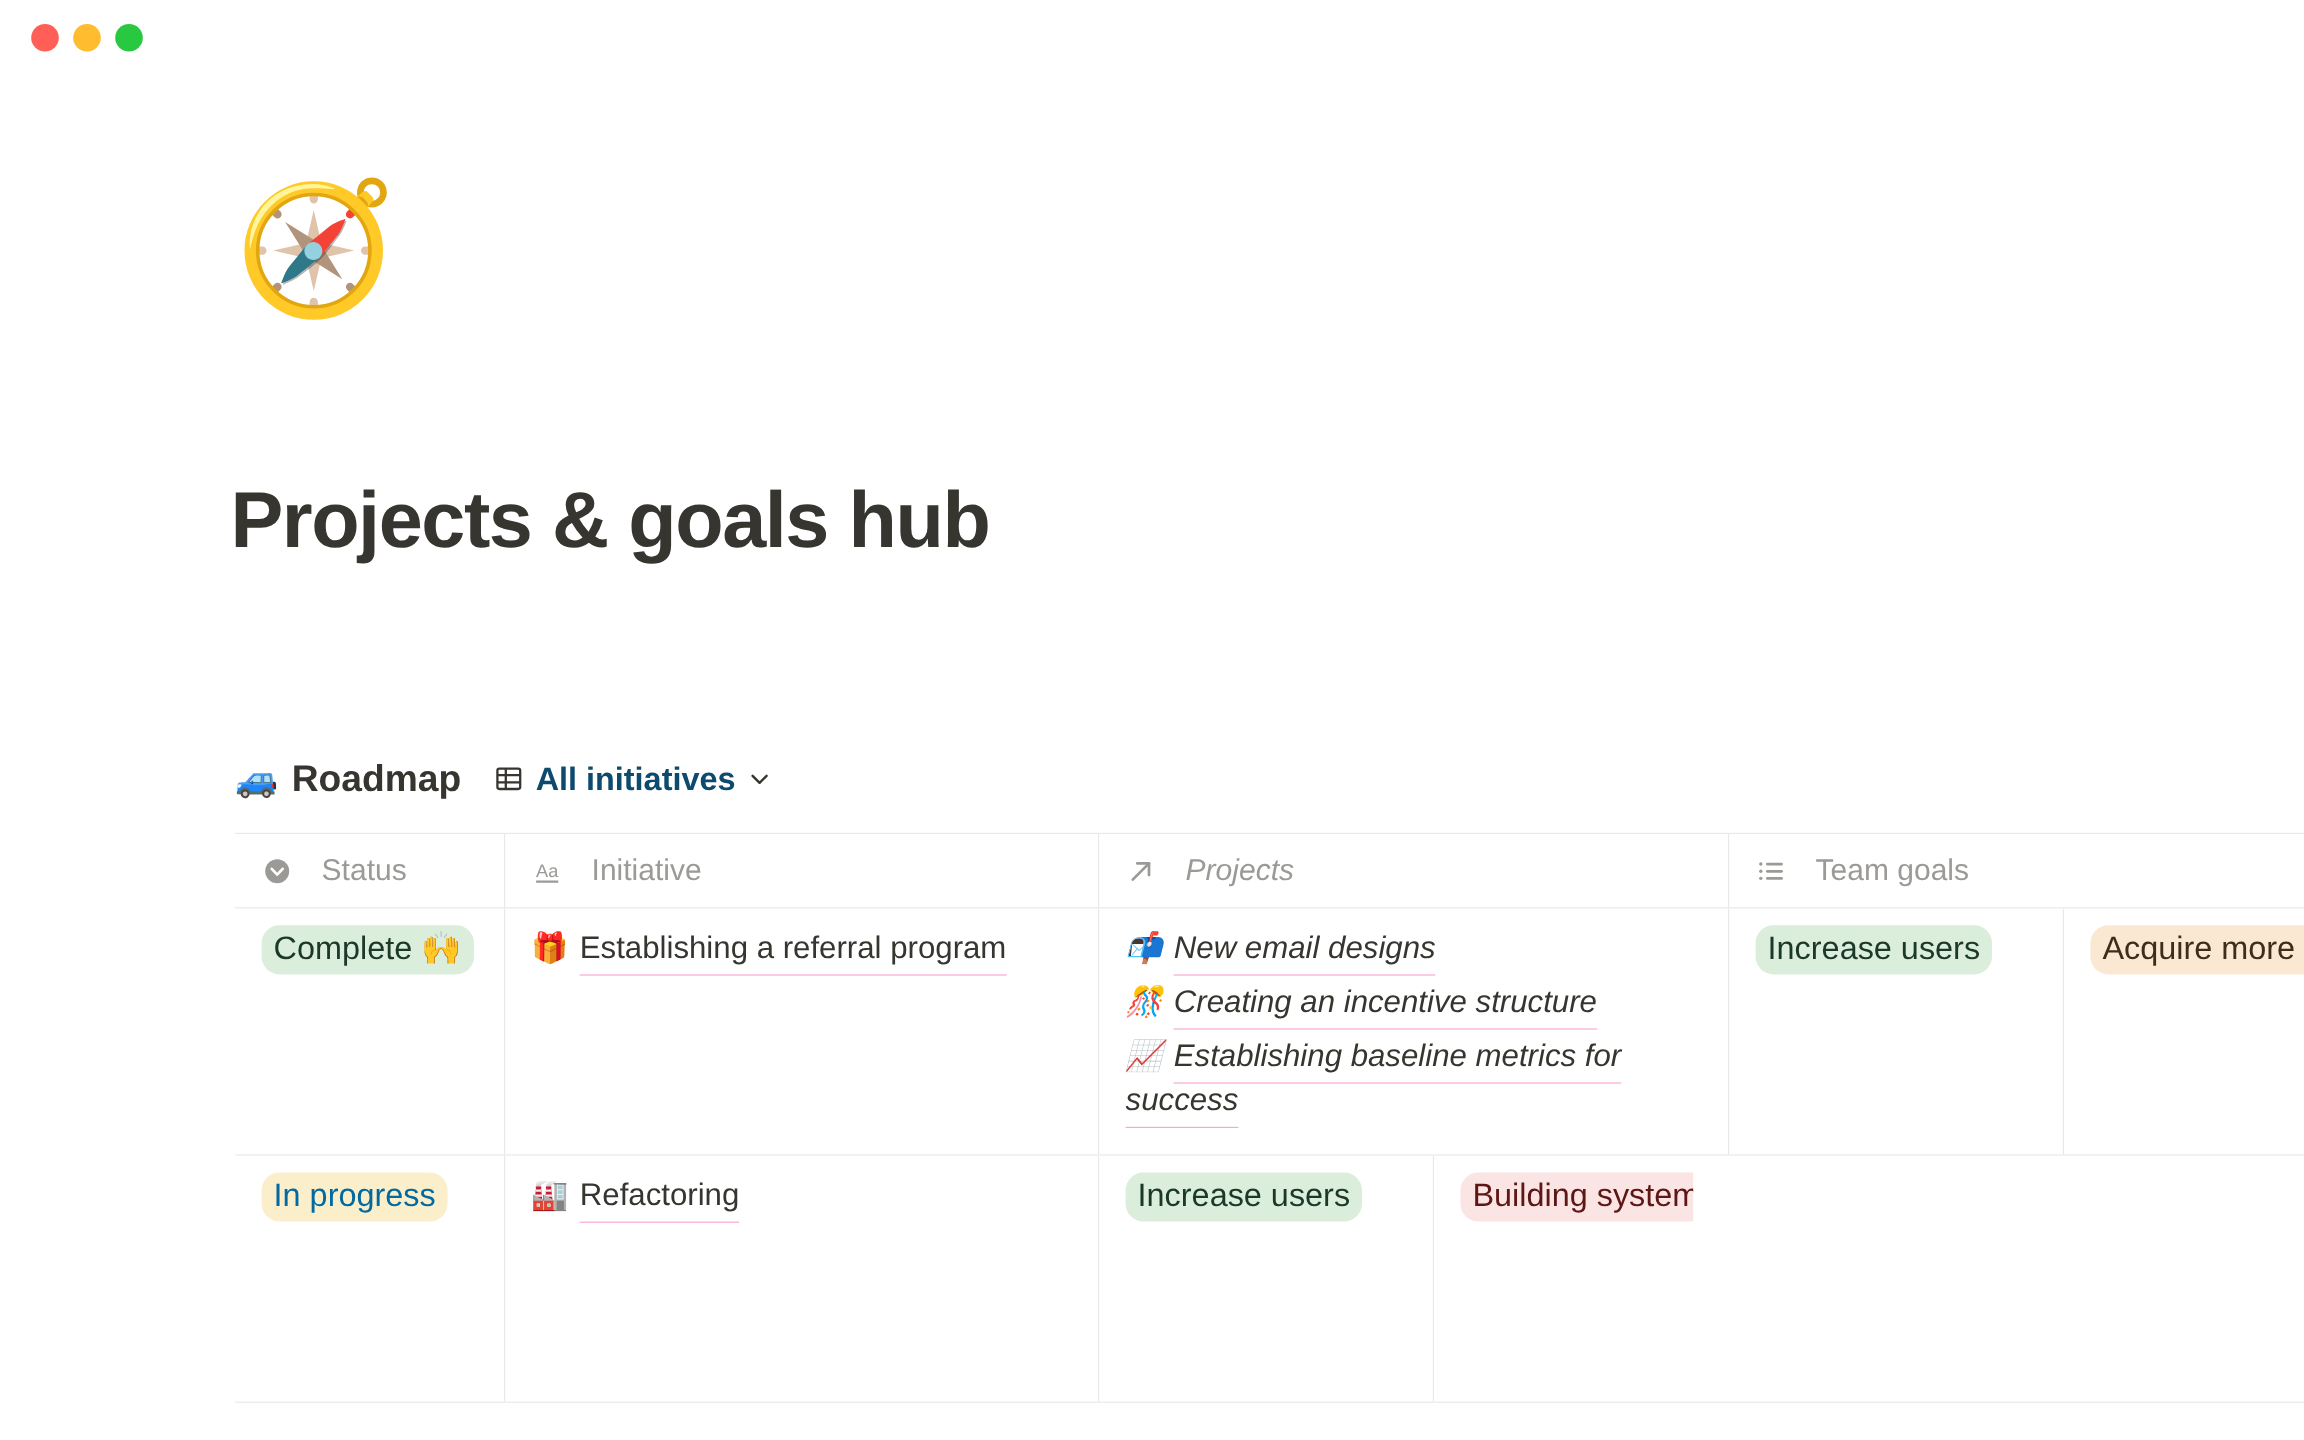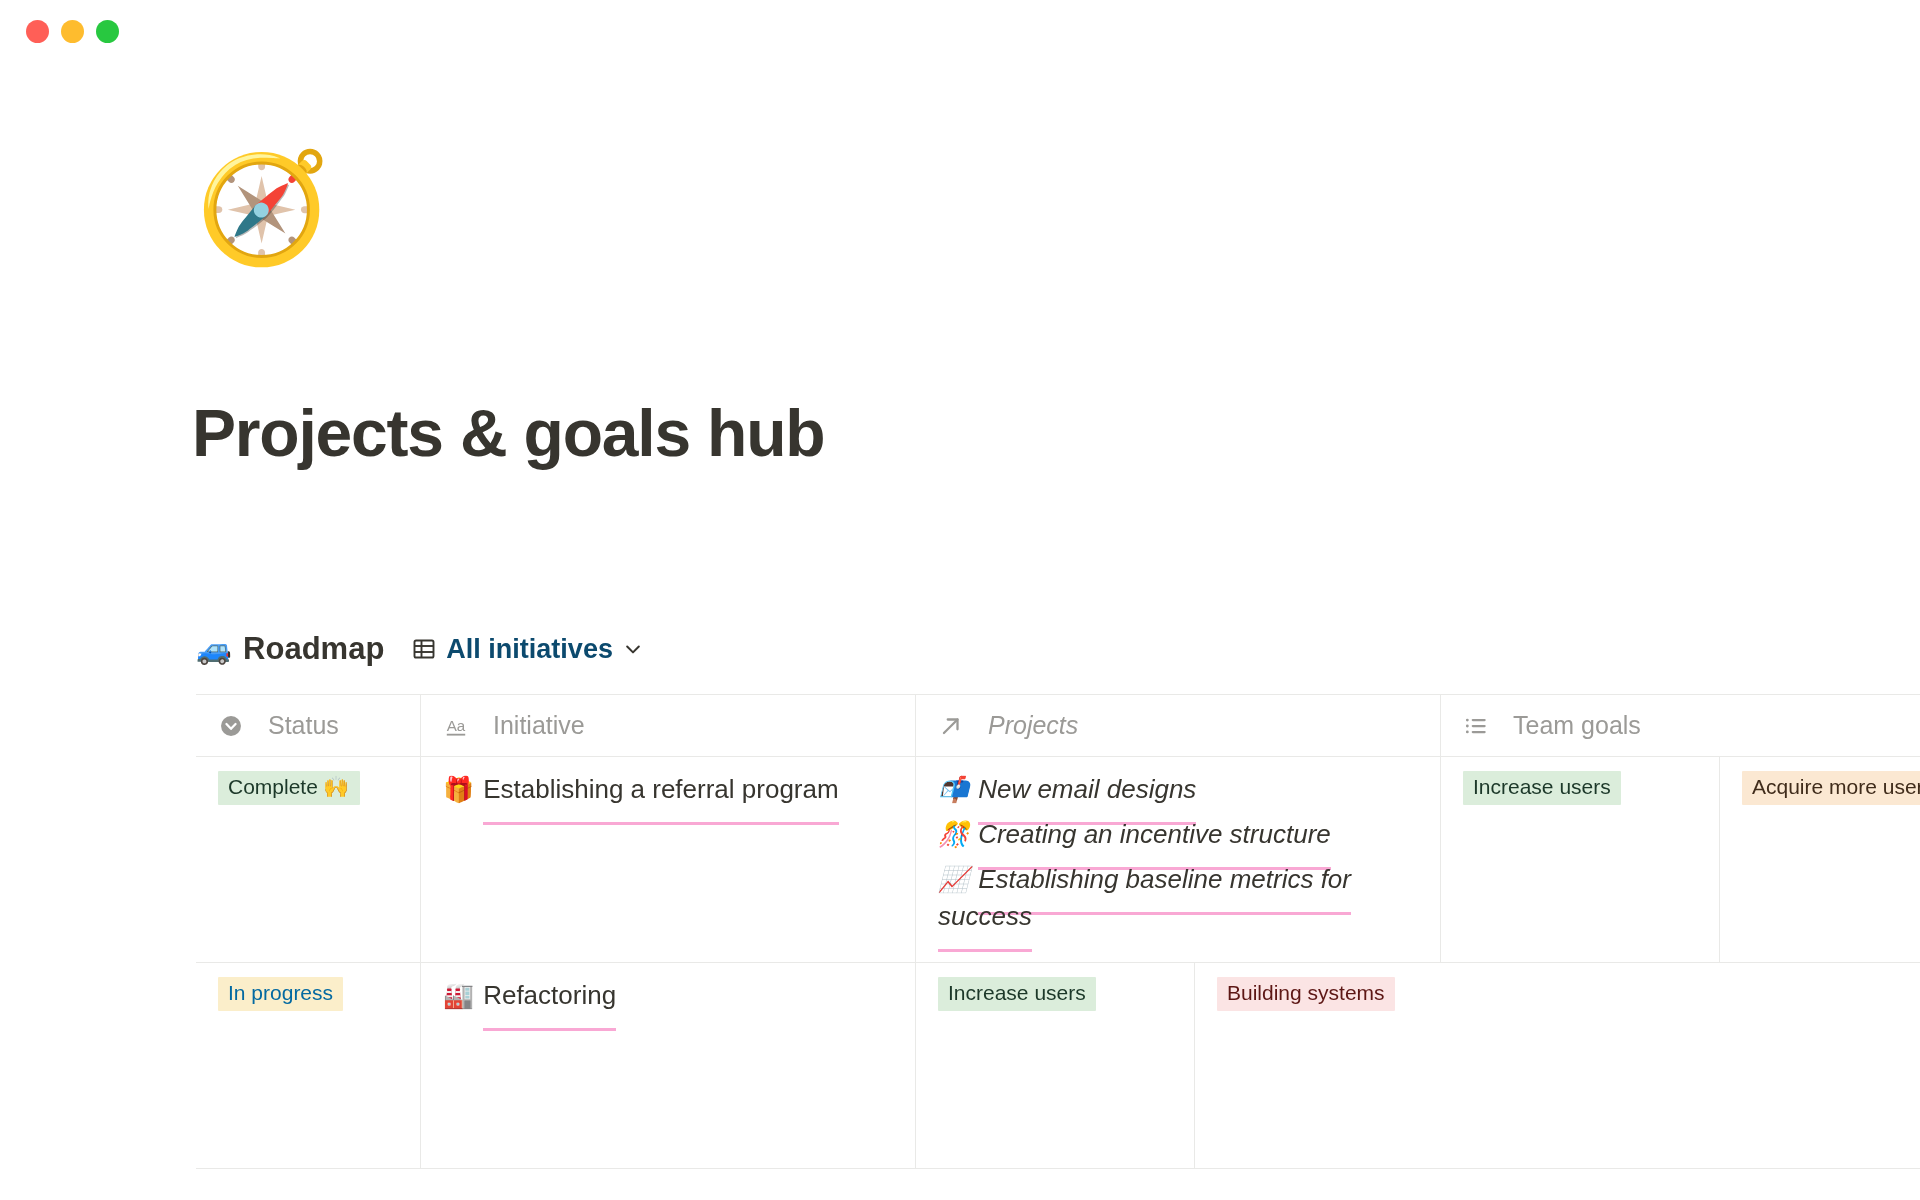--- a/index.html
+++ b/index.html
@@ -146,23 +146,23 @@
     flex: 0 0 auto;
     display: block;
   }
 
   .row-body { min-height: 206px; }
   .row-body.r2 { min-height: 206px; }
 
   
   .badge {
     display: inline-block;
-    border-radius: 1px;
+    border-radius: 15px;
     padding: 3px 10px 5px 10px;
-    font-size: 21px;
+    font-size: 27px;
     line-height: 1.22;
     white-space: nowrap;
   }
   .badge-green  { background: #dbeddb; color: #1c3829; }
   .badge-orange { background: #fbe8d2; color: #402c1b; }
   .badge-yellow { background: #fbeeca; color: #0369a1; }
   .badge-red    { background: #fbe4e4; color: #5d1715; }
 
   
   .link-line {
@@ -173,22 +173,22 @@
     margin-bottom: 3px;
     white-space: normal;
   }
   .link-line .emoji {
     font-family: "DejaVu Sans", sans-serif;
     font-size: 25px;
     margin-right: 9px;
     vertical-align: baseline;
   }
   .link-line .txt {
-    border-bottom: 3px solid #f9a8d4;
-    padding-bottom: 18px;
+    border-bottom: 1px solid #f9a8d4;
+    padding-bottom: 8px;
   }
   .projects-cell .link-line { margin-bottom: 8px; }
   .projects-cell .link-line:last-child { margin-bottom: 0; }
 </style>
 </head>
 <body>
 
 <div class="titlebar">
   <div class="light light-close"></div>
   <div class="light light-min"></div>

